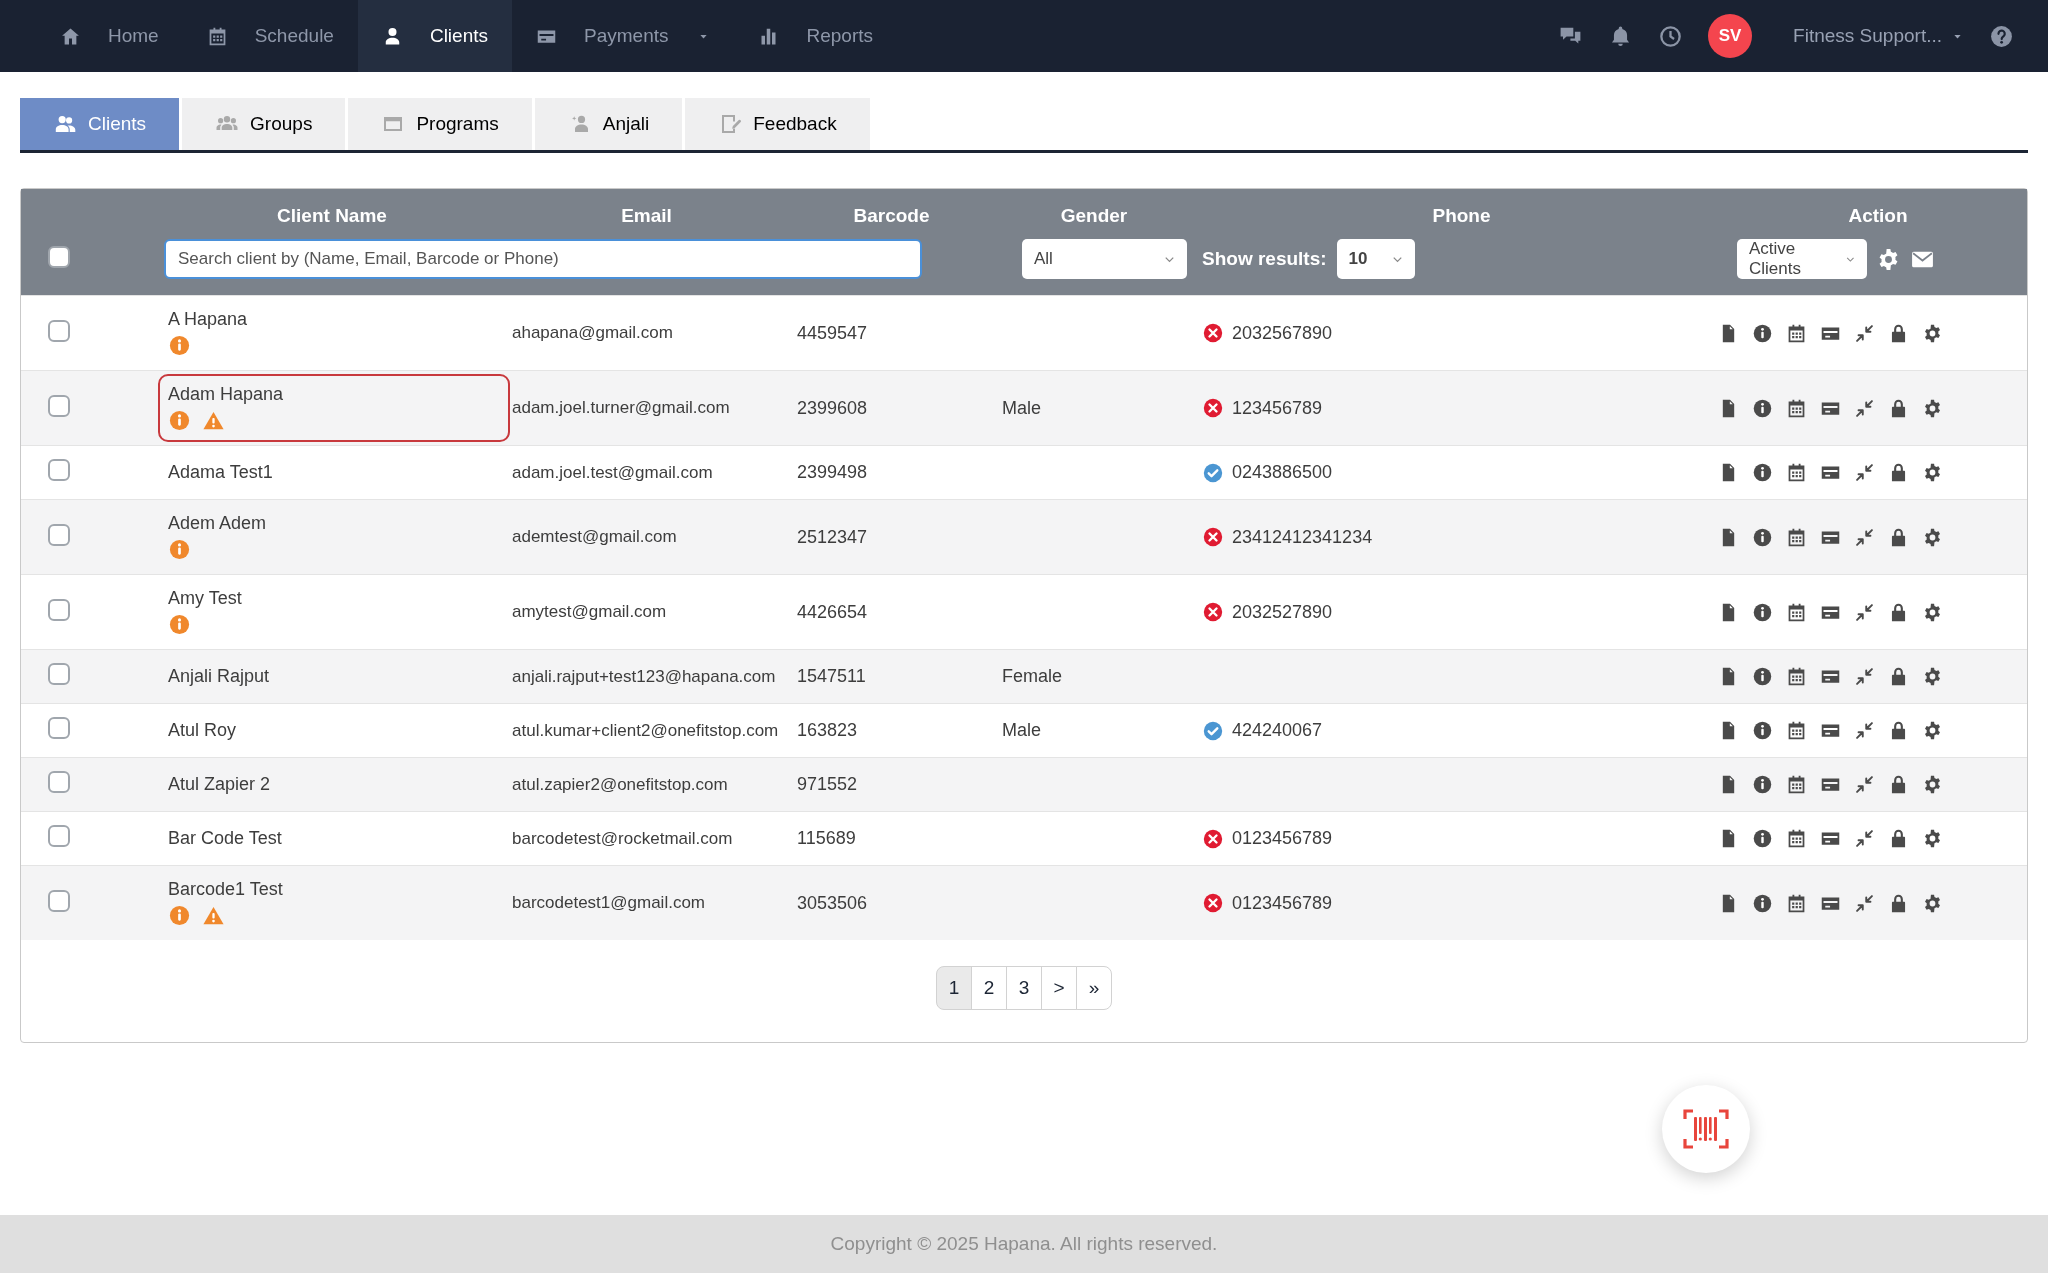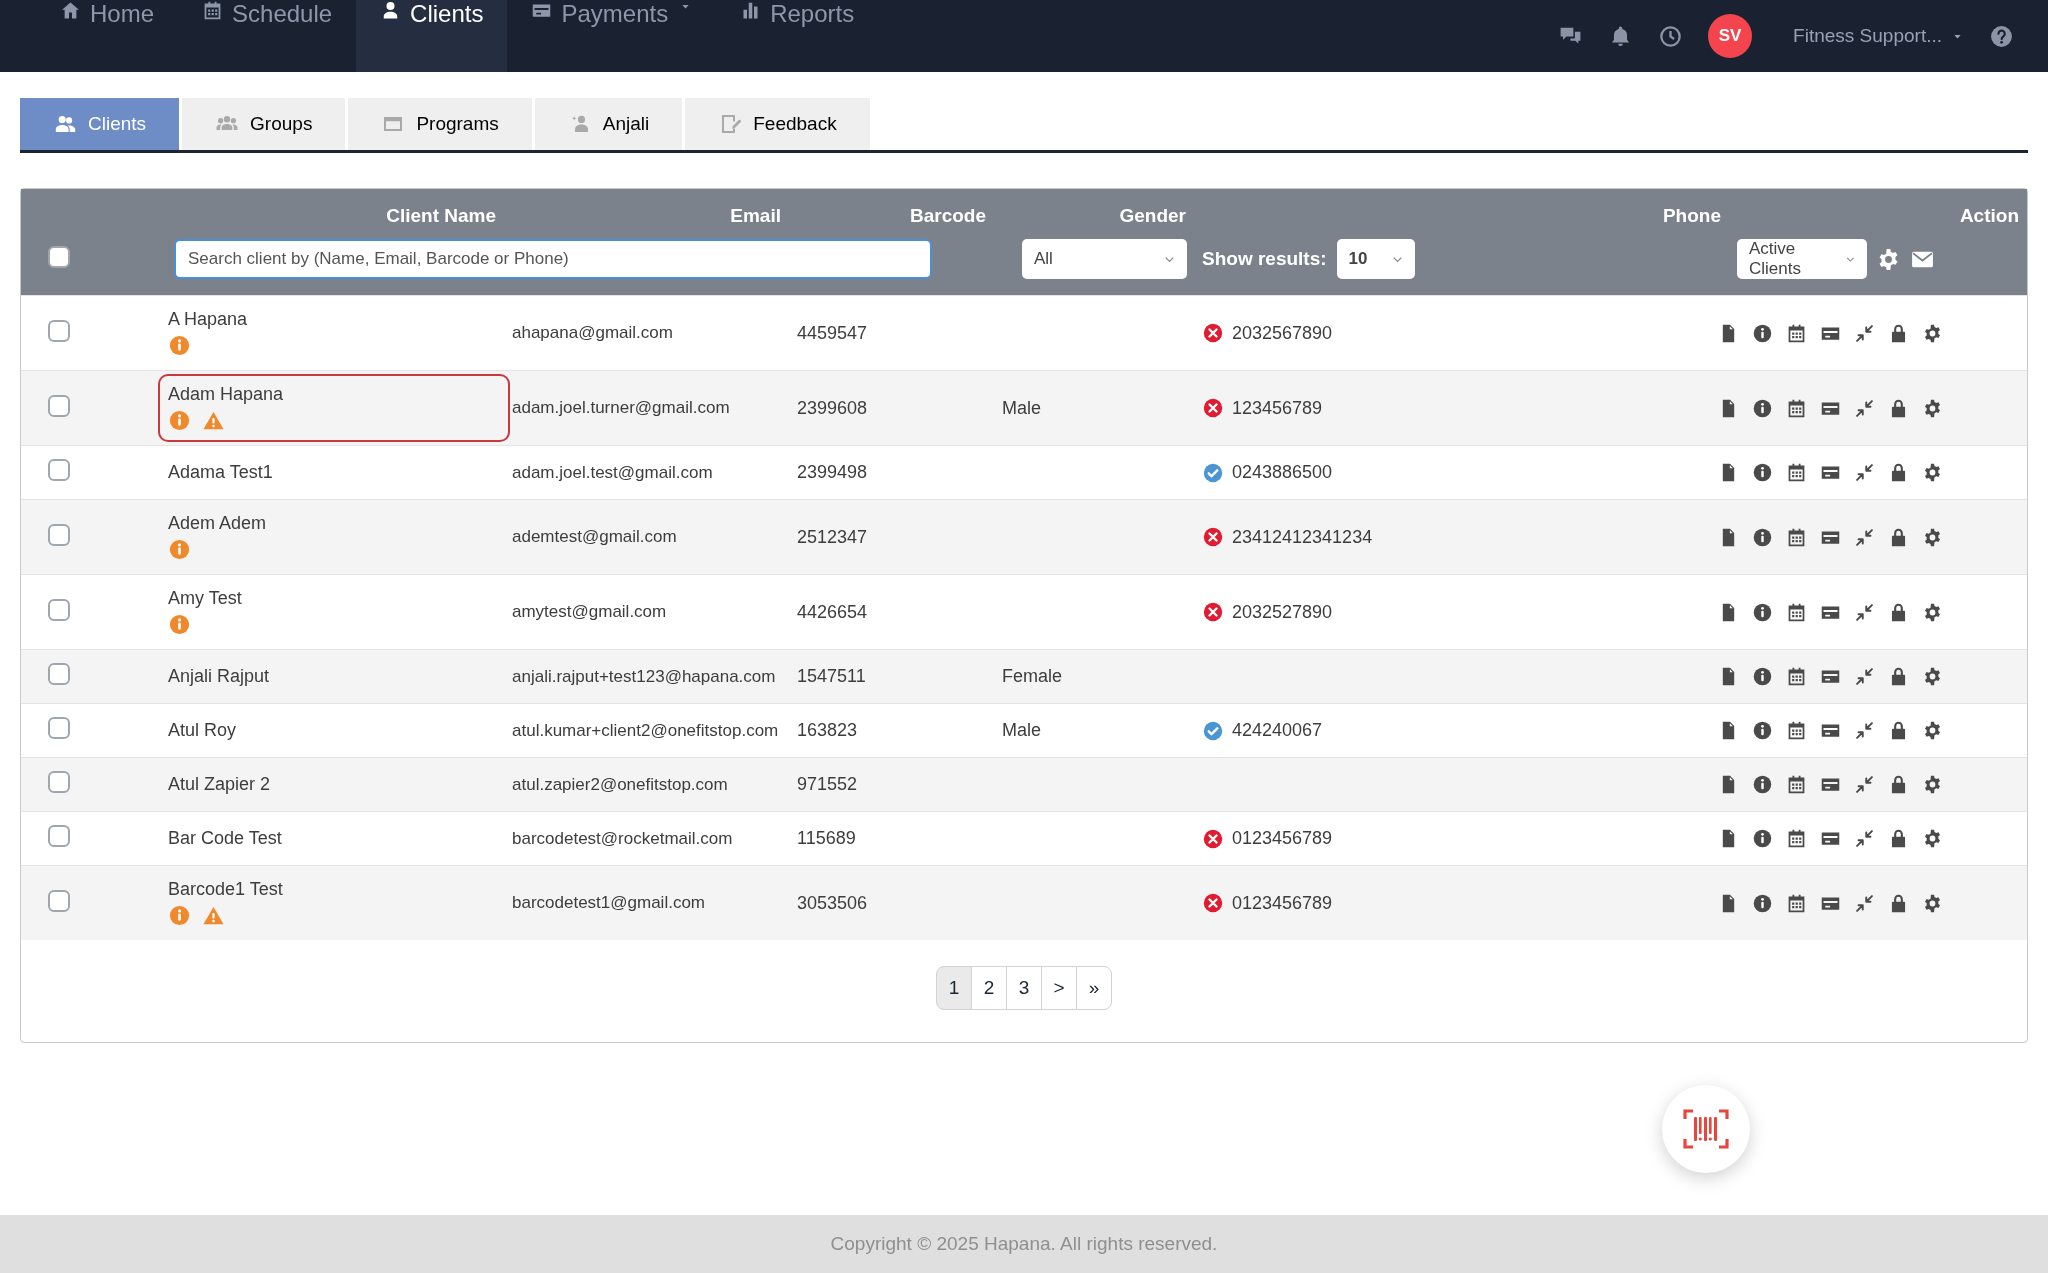--- a/index.html
+++ b/index.html
@@ -11,21 +11,21 @@
   *{box-sizing:border-box; margin:0; padding:0;}
   html,body{background:#fff;}
   body{
     width:2048px; height:1273px; position:relative; overflow:hidden;
     font-family:"Liberation Sans", sans-serif; color:#3d3d3d;
   }
   svg{display:block;}
   
   .topbar{height:72px; background:var(--navbar-bg); display:flex; align-items:stretch; padding:0 34px 0 36px;}
   .nav-left{display:flex; align-items:stretch;}
-  .nav-item{display:flex; align-items:flex-start; gap:9px; padding:0 24px; font-size:24px; color:#8e97a9; cursor:pointer;}
+  .nav-item{display:flex; align-items:center; gap:27px; padding:0 24px; font-size:19px; color:#8e97a9; cursor:pointer;}
   .nav-item svg{width:21px; height:21px; fill:currentColor;}
   .nav-item .nav-caret{width:13px; height:13px; fill:currentColor; margin-left:2px;}
   .nav-item.active{background:var(--navbar-active); color:#fff;}
   .nav-right{margin-left:auto; display:flex; align-items:center; gap:25px;}
   .icon-btn{background:none;border:none;cursor:pointer; color:#8b94a6;}
   .icon-btn svg{width:25px;height:25px;fill:currentColor;}
   .icon-btn.outline svg{fill:none;}
   .avatar{width:44px;height:44px;border-radius:50%;background:var(--avatar-red);color:#fff;font-weight:bold;font-size:17px;display:flex;align-items:center;justify-content:center;cursor:pointer;}
   .account{display:flex;align-items:center;gap:9px;font-size:19px;color:#98a1b3;cursor:pointer;margin-left:16px;}
   .account svg{width:13px;height:13px;fill:#98a1b3;}
@@ -38,26 +38,26 @@
   .tab.active svg{fill:#fff;}
   .toolbar-actions{display:flex; gap:10px; padding-bottom:6px;}
   .btn{display:flex; align-items:center; gap:11px; background:var(--navy); color:#fff; font-size:19px; border:none; border-radius:8px; padding:13px 22px; cursor:pointer; font-family:inherit;}
   .btn svg{width:19px; height:19px; color:#fff;}
   
   .table-wrap{margin:35px 20px 0; border:1px solid #c9c9c9; border-radius:4px; background:#fff;}
   table{width:100%; border-collapse:collapse; table-layout:fixed;}
   col.c-check{width:115px;} col.c-name{width:368px;} col.c-email{width:285px;}
   col.c-barcode{width:205px;} col.c-gender{width:200px;} col.c-phone{width:535px;} col.c-action{width:auto;}
   thead{background:var(--header-gray);}
-  thead th{font-size:19px; color:#fff; text-align:right; font-weight:bold; padding:16px 8px 2px;}
+  thead th{font-size:19px; color:#fff; text-align:center; font-weight:bold; padding:16px 8px 2px;}
   thead th.pad-name{padding-left:32px;}
   thead td{padding:10px 8px 16px; vertical-align:middle;}
   .cbx{width:22px; height:22px; border:2.5px solid #a0a6ad; border-radius:6px; background:#fff; display:inline-block; cursor:pointer;}
   .check-pad{padding-left:27px !important;}
-  .search-input{width:758px; margin-left:30px; height:40px; border:2px solid #4a90d9; border-radius:6px; font-size:17px; padding:0 12px; color:#555; outline:none; font-family:inherit; background:#fff; display:block;}
+  .search-input{width:758px; margin-left:20px; height:40px; border:2px solid #4a90d9; border-radius:6px; font-size:17px; padding:0 12px; color:#555; outline:none; font-family:inherit; background:#fff; display:block;}
   .search-input::placeholder{color:#555;}
   .select{background:#fff; border-radius:5px; height:40px; display:inline-flex; align-items:center; justify-content:space-between; padding:0 10px 0 12px; font-size:17px; color:#444; cursor:pointer; gap:8px;}
   .select .chev{width:15px; height:15px; color:#888;}
   .sel-gender{width:165px; margin-left:20px;}
   .sel-results{width:78px;}
   .sel-list{width:152px;}
   .filter-phone{display:flex; align-items:center; gap:10px; font-size:19px; color:#fff; font-weight:bold;}
   .filter-action{display:flex; align-items:center; justify-content:flex-end; gap:9px; padding-right:84px;}
   .wicon{color:#fff; cursor:pointer;} .wicon svg{width:25px; height:25px; fill:currentColor;}
   tbody tr:nth-child(even){background:#f4f4f5;}

